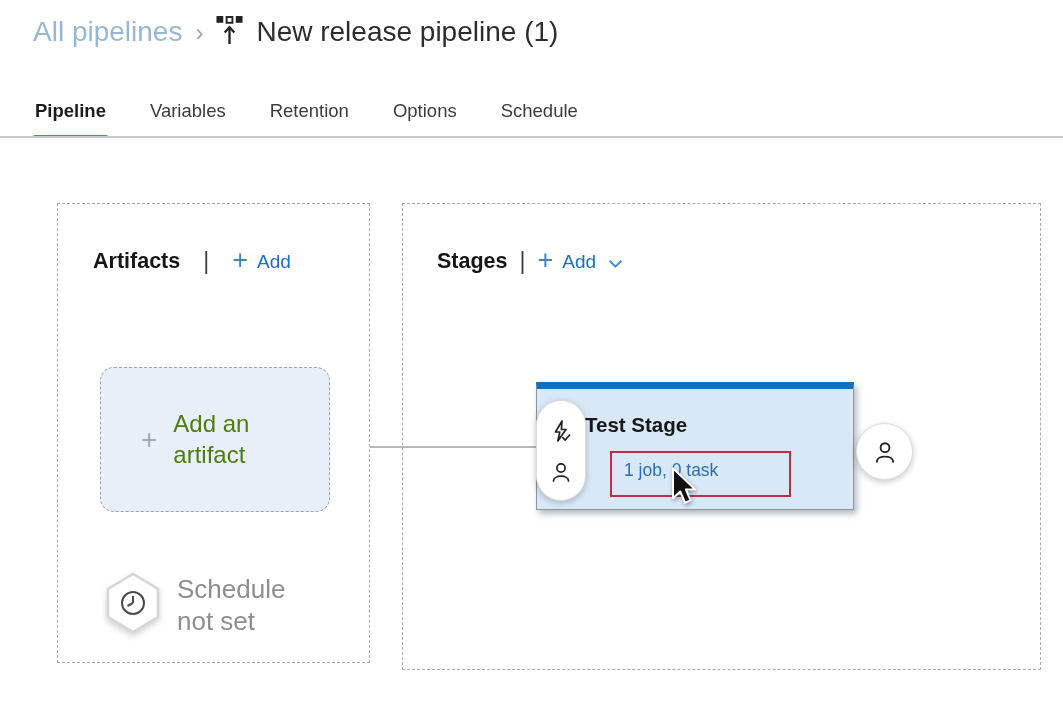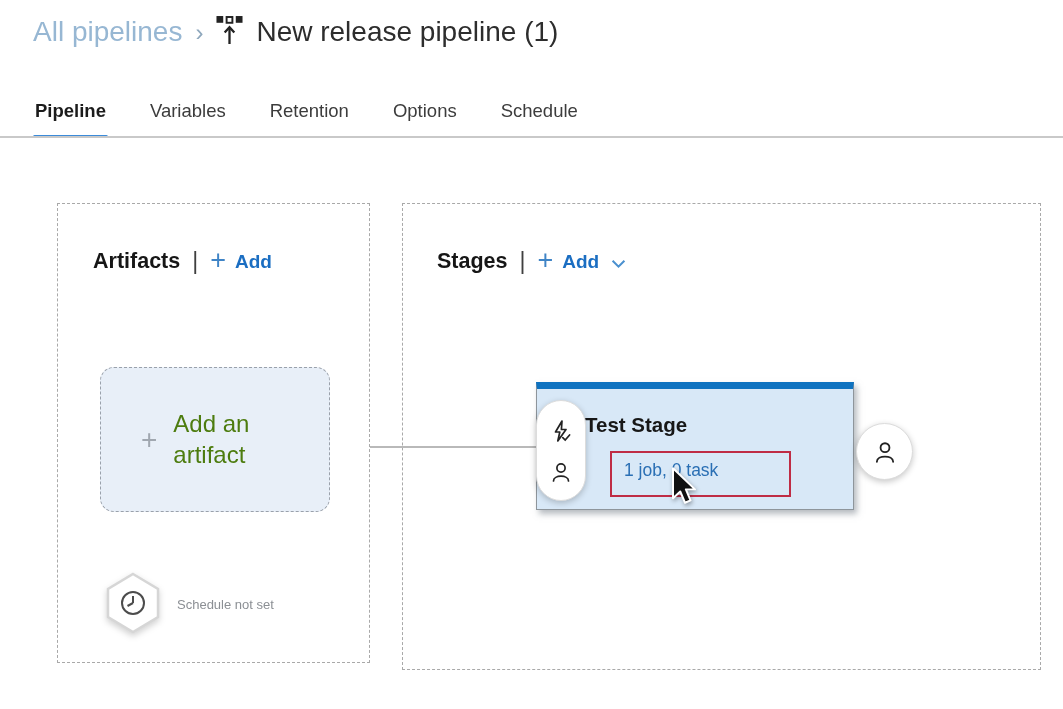--- a/index.html
+++ b/index.html
@@ -39,42 +39,42 @@
     position:absolute;border:1.6px dashed #a9a9a9;background:transparent;
   }
   .panel-artifacts{left:57px;top:203px;width:311px;height:458px;}
   .panel-stages{left:402px;top:203px;width:637px;height:465px;}
   .panel-head{
     position:absolute;display:flex;align-items:center;gap:11px;white-space:nowrap;
   }
   .panel-head .ph-title{font-size:21.5px;font-weight:bold;color:#161616;}
   .panel-head .ph-sep{font-size:23px;font-weight:300;color:#3f3f3f;padding:0 1px;}
   .panel-head .ph-plus{font-size:27px;font-weight:300;color:#3f84c6;line-height:20px;margin-top:-3px;}
-  .panel-head .ph-add{font-size:19px;font-weight:bold;color:var(--accent-blue,#1b6ec2);cursor:pointer;}
-  .head-artifacts{left:93px;top:248px;}
+  .panel-head .ph-add{font-size:19px;font-weight:normal;color:var(--accent-blue,#1b6ec2);cursor:pointer;}
+  .head-artifacts{left:93px;top:248px;gap:22px;}
   .head-stages{left:437px;top:248px;}
   .add-group{display:flex;align-items:center;gap:9px;cursor:pointer;}
   
   .artifact-box{
     position:absolute;left:100px;top:367px;width:228px;height:143px;
     background:#e8eff8;border:1.7px dashed #9aa1ab;border-radius:14px;
     display:flex;align-items:center;cursor:pointer;
   }
   .artifact-box .ab-plus{
     font-size:28px;font-weight:300;color:#a0a7b0;margin-left:40px;margin-right:16px;
   }
   .artifact-box .ab-label{
     font-size:24px;color:#4d7c0f;width:110px;line-height:1.28;
   }
   
   .schedule{
     position:absolute;left:105px;top:572px;display:flex;align-items:center;gap:16px;cursor:pointer;
   }
   .hex-wrap{filter:drop-shadow(0 3px 3px rgba(0,0,0,0.18));}
-  .schedule-label{font-size:13px;color:#8b8f94;width:112px;line-height:1.25;}
+  .schedule-label{font-size:26px;color:#8b8f94;width:112px;line-height:1.25;}
   
   .connector{
     position:absolute;left:370px;top:446px;width:172px;height:2px;background:#b9b9b9;
   }
   
   .stage-card{
     position:absolute;left:536px;top:382px;width:318px;height:128px;
     background:var(--stage-bg,#d8e8f7);
     border:1.6px solid #8e959b;border-top:7px solid var(--stage-top,#0e72c0);
     box-shadow:3px 4px 6px rgba(110,120,130,0.5);

